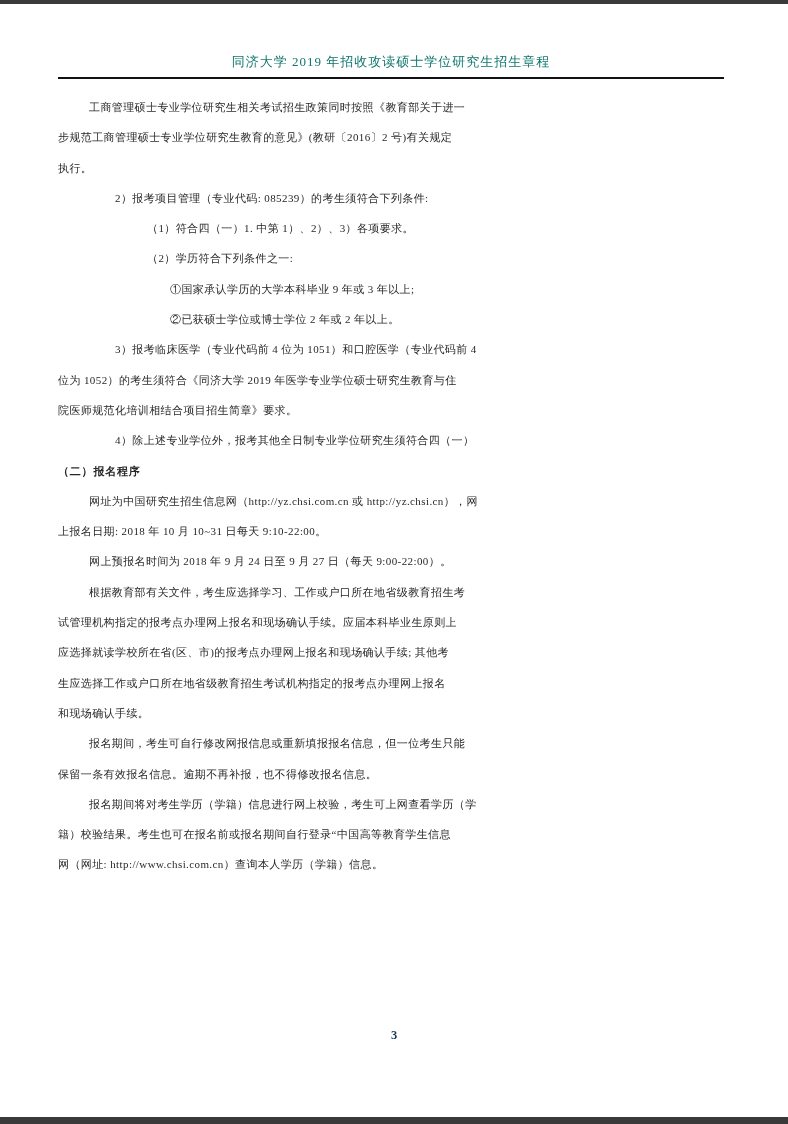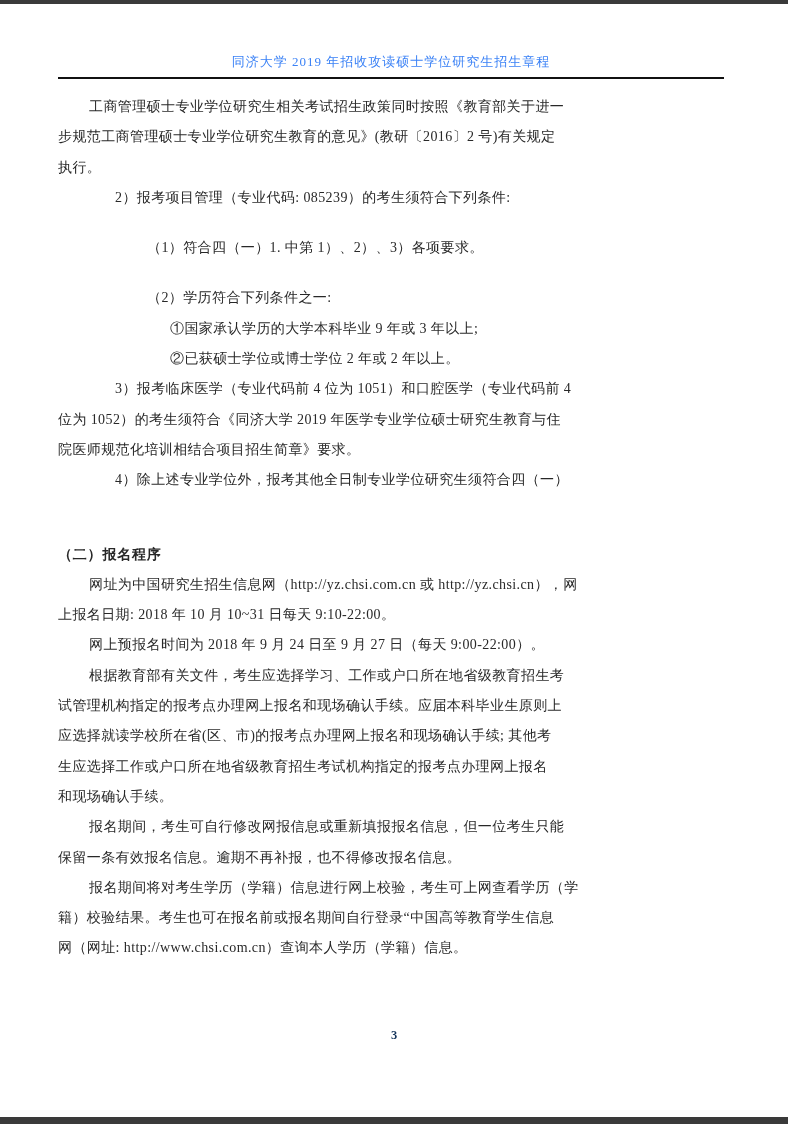--- a/index.html
+++ b/index.html
@@ -22,50 +22,50 @@
   .edge-bar.top { top: 0; height: 4px; }
   .edge-bar.bottom { bottom: 0; height: 7px; }
   .running-header {
     position: absolute;
     top: 53px;
     left: 58px;
     width: 666px;
     text-align: center;
     font-size: 13px;
     letter-spacing: 1px;
-    color: #3b82f6;
+    color: #0f766e;
     white-space: nowrap;
   }
   .header-rule {
     position: absolute;
     top: 77px;
     left: 58px;
     width: 666px;
     height: 0;
     border-top: 2px solid #111111;
   }
   .doc-body {
     position: absolute;
     top: 92px;
     left: 58px;
     width: 664px;
   }
   .line {
     height: 30.3px;
     line-height: 30.3px;
-    font-size: 14px;
+    font-size: 11px;
     letter-spacing: 0.4px;
     white-space: nowrap;
     color: #282828;
   }
-  .line.bold { font-weight: bold; letter-spacing: 0.8px; margin-top: 44px; }
+  .line.bold { font-weight: bold; letter-spacing: 0.8px; }
   .indent-0 { padding-left: 0; }
   .indent-1 { padding-left: 31px; }
   .indent-2 { padding-left: 57px; }
-  .indent-3 { padding-left: 89px; margin-top: 20px; }
+  .indent-3 { padding-left: 89px; }
   .indent-4 { padding-left: 112px; }
   .underline { }
   .page-number {
     position: absolute;
     top: 1028px;
     left: 0;
     width: 788px;
     text-align: center;
     font-size: 12.5px;
     font-weight: bold;

